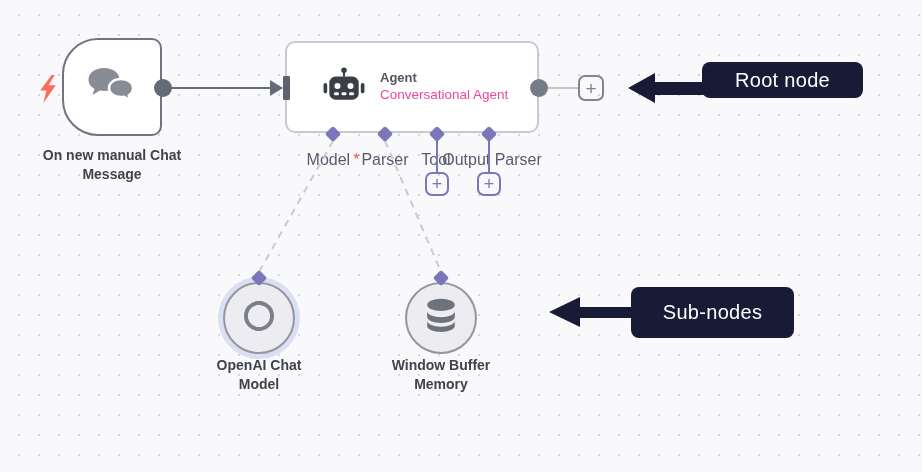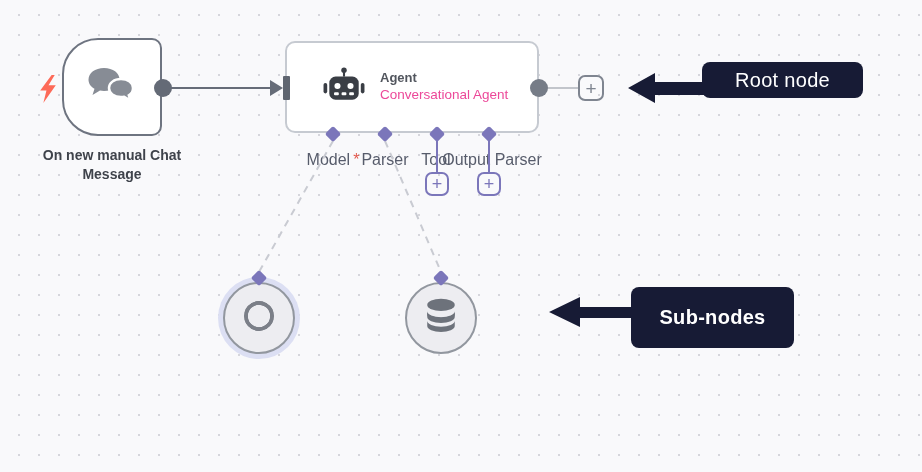--- a/index.html
+++ b/index.html
@@ -86,21 +86,21 @@
   
   .annotation-box {
     position: absolute;
     background: #171b35;
     border-radius: 8px;
     display: flex; align-items: center; justify-content: center;
     color: #ffffff; font-size: 20px; font-weight: 400;
     letter-spacing: 0.3px;
   }
   .annotation-root { left: 702px; top: 62px; width: 161px; height: 36px; }
-  .annotation-sub  { left: 631px; top: 287px; width: 163px; height: 61px; font-weight: bold; }
+  .annotation-sub  { left: 631px; top: 287px; width: 163px; height: 51px; }
   
   .icon-bolt { position: absolute; left: 39px; top: 75px; }
   .svg-overlay {
     position: absolute; left: 0; top: 0;
     width: 922px; height: 472px;
     pointer-events: none;
   }
 </style>
 </head>
 <body>
@@ -174,33 +174,35 @@
           <path d="M 13 0 A 13 13 0 0 1 -6.5 11.26" transform="rotate(0)"></path>
           <path d="M 13 0 A 13 13 0 0 1 -6.5 11.26" transform="rotate(60)"></path>
           <path d="M 13 0 A 13 13 0 0 1 -6.5 11.26" transform="rotate(120)"></path>
           <path d="M 13 0 A 13 13 0 0 1 -6.5 11.26" transform="rotate(180)"></path>
           <path d="M 13 0 A 13 13 0 0 1 -6.5 11.26" transform="rotate(240)"></path>
           <path d="M 13 0 A 13 13 0 0 1 -6.5 11.26" transform="rotate(300)"></path>
         </g>
       </svg>
     </span>
   </div>
+  <div class="node-label openai-label">OpenAI Chat Model</div>
 
   <div class="circle-node memory-node">
     <span>
       <svg width="34" height="36" viewBox="0 0 32 34">
         <g fill="#6d727b">
           <ellipse cx="16" cy="6.5" rx="13" ry="5.7"></ellipse>
           <path d="M3 12.5 a13 5.7 0 0 0 26 0 v3 a13 5.7 0 0 1 -26 0 Z"></path>
           <path d="M3 13 v5 a13 5.7 0 0 0 26 0 v-5 a13 5.7 0 0 1 -26 0 Z"></path>
           <path d="M3 21.5 v5 a13 5.7 0 0 0 26 0 v-5 a13 5.7 0 0 1 -26 0 Z"></path>
         </g>
       </svg>
     </span>
   </div>
+  <div class="node-label memory-label">Window Buffer Memory</div>
 
   <div class="annotation-box annotation-root">
     <span>Root node</span>
   </div>
   <div class="annotation-box annotation-sub">
     <span>Sub-nodes</span>
   </div>
 
   <svg class="svg-overlay" viewBox="0 0 922 472">
 

